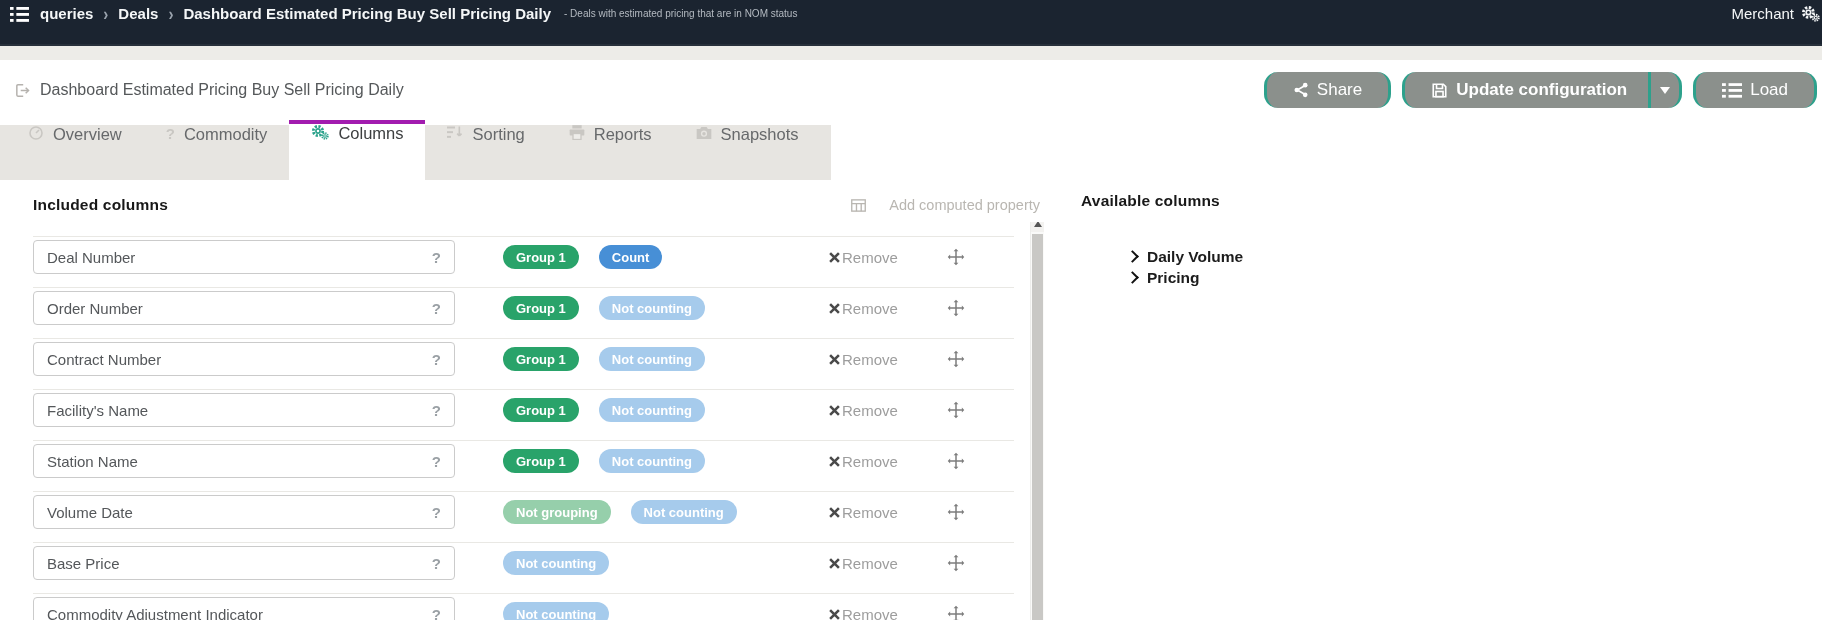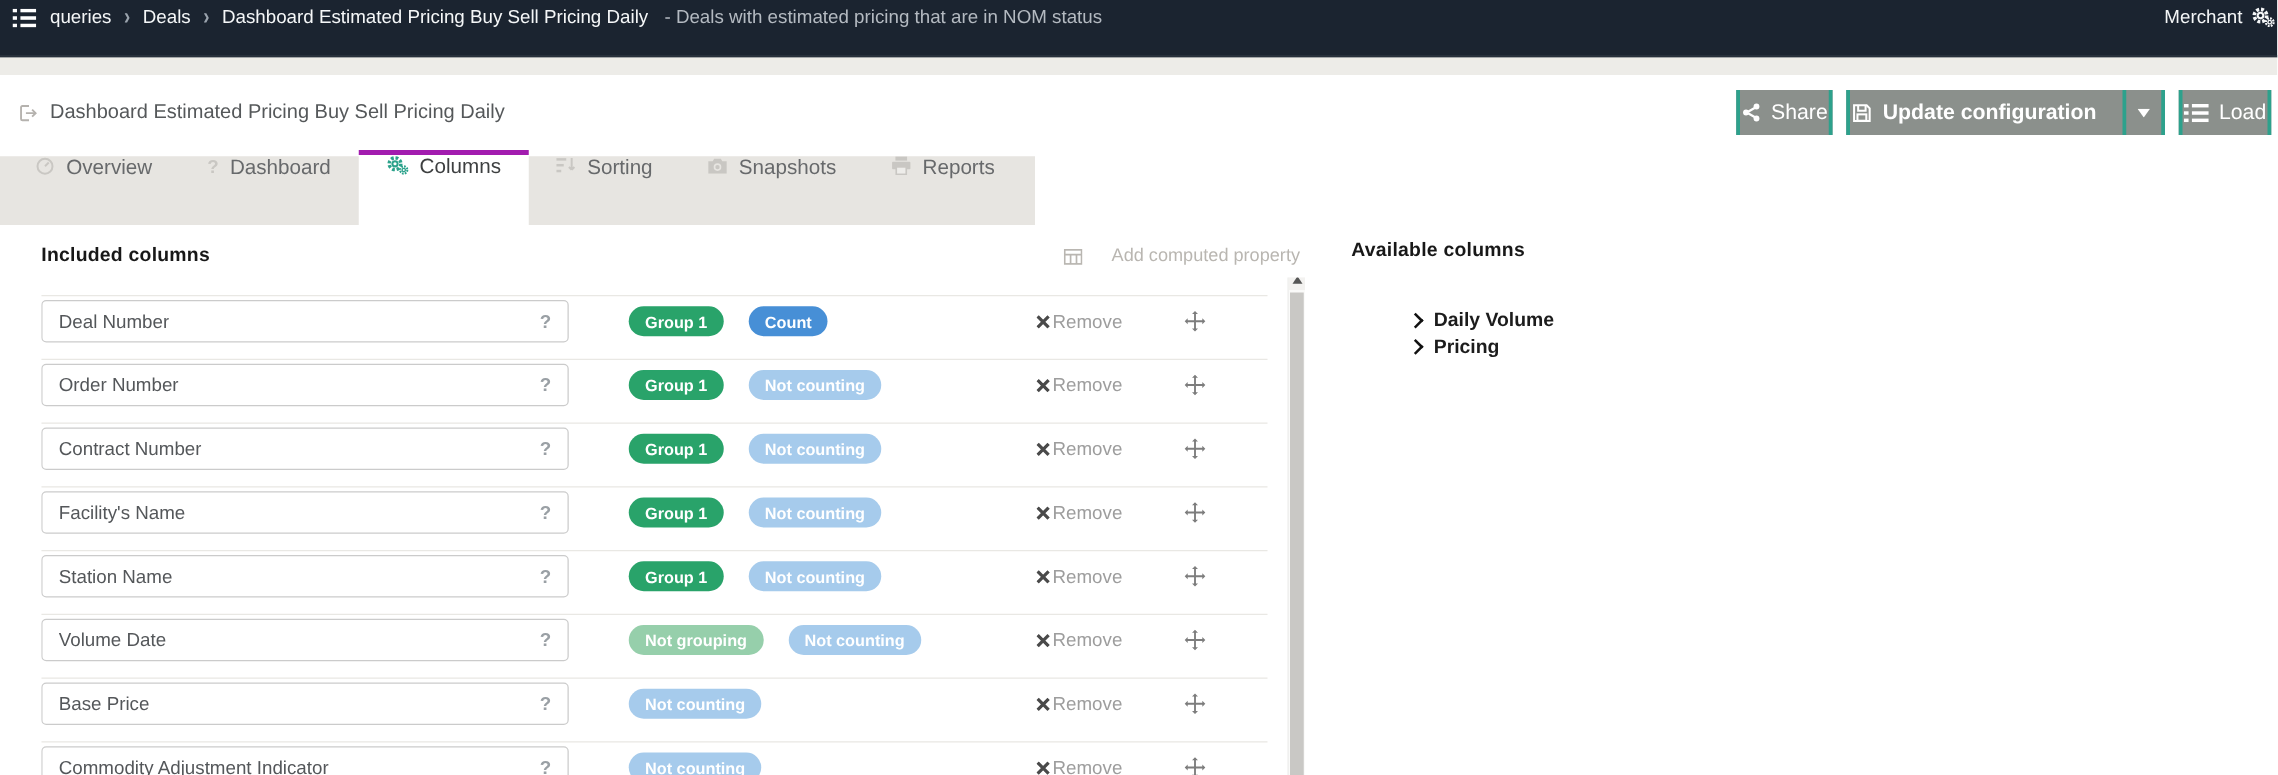--- a/index.html
+++ b/index.html
@@ -5,36 +5,36 @@
   html,body{margin:0;padding:0;background:#fff;}
   body{font-family:"Liberation Sans",sans-serif;}
   .page{position:relative;width:1822px;height:620px;overflow:hidden;background:#fff;}
 
   
   .navbar{height:46px;background:#1b2430;box-sizing:border-box;display:flex;align-items:flex-start;
           padding:5px 2px 0 10px;color:#fff;border-bottom:2px solid #27303b;}
   .nav-left{display:flex;align-items:center;gap:11px;}
   .hamburger{display:flex;align-items:center;color:#fff;cursor:pointer;padding-top:1px;}
   .breadcrumb{display:flex;align-items:center;gap:10px;font-size:15px;}
-  .crumb{font-weight:normal;color:#f5f7f8;cursor:pointer;white-space:nowrap;}
+  .crumb{font-weight:bold;color:#f5f7f8;cursor:pointer;white-space:nowrap;}
   .crumb-sep{color:#9aa3ad;font-size:15px;font-weight:bold;transform:scaleY(1.25);display:inline-block;}
-  .nav-desc{color:#b4bac1;font-size:15px;font-weight:normal;margin-left:2px;white-space:nowrap;}
+  .nav-desc{color:#b4bac1;font-size:10px;font-weight:normal;margin-left:2px;white-space:nowrap;}
   .nav-right{margin-left:auto;display:flex;align-items:center;gap:7px;font-size:15px;color:#f4f6f7;cursor:pointer;}
   .nav-right .ico{--icon-hole:#1b2430;display:flex;}
 
   .substrip{height:14px;background:#edece8;}
 
   
   .header-row{display:flex;align-items:center;box-sizing:border-box;height:50px;padding:10px 5px 0 14px;}
   .title-icon{color:#b5b2ae;margin-right:9px;display:flex;}
   .page-title{font-size:16px;color:#55585a;}
   .actions{margin-left:auto;display:flex;align-items:center;gap:11px;}
   .btn{background:#8b908c;color:#fff;height:36px;display:flex;align-items:center;gap:8px;
-       padding:0 1px;font-size:17px;border-left:3px solid #2da18c;border-right:3px solid #2da18c;
-       cursor:pointer;white-space:nowrap;box-sizing:border-box;}
+       padding:0 26px;font-size:17px;border-left:3px solid #2da18c;border-right:3px solid #2da18c;
+       cursor:pointer;white-space:nowrap;box-sizing:border-box;border-radius:14px;}
   .btn .ico{display:flex;}
   .btn-split{padding-right:0;}
   .btn-split .main-seg{display:flex;align-items:center;gap:8px;font-weight:bold;}
   .caret-seg{border-left:3px solid #2da18c;margin-left:13px;align-self:stretch;display:flex;align-items:center;padding:0 9px;cursor:pointer;}
 
   
   .tabbar{margin-top:15px;background:#e7e5e1;height:55px;display:inline-flex;align-items:stretch;padding:0 10px 0 6px;}
   .tab{display:flex;gap:9px;padding:0 22px;font-size:16.5px;color:#67696b;cursor:pointer;white-space:nowrap;}
   .tab .ico{opacity:.32;color:#8d8a85;display:flex;--icon-hole:#e7e5e1;}
   .tab .q{font-weight:bold;font-size:15px;}
@@ -186,21 +186,21 @@
             <circle cx="12" cy="12" r="9"></circle>
             <path d="M12 12l4.5-4.5"></path>
           </svg>
         </span>
         <span>Overview</span>
       </div>
       <div class="tab">
         <span class="ico">
           <span class="q">?</span>
         </span>
-        <span>Dashboard</span>
+        <span>Commodity</span>
       </div>
       <div class="tab active">
         <span class="ico">
           <svg width="18" height="16" viewBox="0 0 36 32">
             <circle cx="14" cy="14" r="9.4" fill="none" stroke="currentColor" stroke-width="5.452" stroke-dasharray="4.418 2.914"></circle>
             <circle cx="14" cy="14" r="5.8" fill="currentColor"></circle>
             <circle cx="14" cy="14" r="2.552" fill="var(--icon-hole,#fff)"></circle>
             <circle cx="28" cy="24" r="5.8" fill="none" stroke="currentColor" stroke-width="3.364" stroke-dasharray="2.726 1.798"></circle>
             <circle cx="28" cy="24" r="3.7" fill="currentColor"></circle>
             <circle cx="28" cy="24" r="1.6280000000000001" fill="var(--icon-hole,#fff)"></circle>
@@ -214,37 +214,37 @@
             <rect y="2" width="12" height="3"></rect>
             <rect y="9" width="9" height="3"></rect>
             <rect y="16" width="6" height="3"></rect>
             <path d="M18.5 2v14m0 0l-3.3-3.3m3.3 3.3l3.3-3.3" stroke="currentColor" stroke-width="2.4" fill="none"></path>
           </svg>
         </span>
         <span>Sorting</span>
       </div>
       <div class="tab">
         <span class="ico">
+          <svg width="16" height="15" viewBox="0 0 24 22" fill="currentColor">
+            <rect x="5" width="14" height="5"></rect>
+            <rect x="1" y="6.5" width="22" height="9" rx="1"></rect>
+            <rect x="6" y="12.5" width="12" height="9" fill="#fff" stroke="currentColor" stroke-width="2"></rect>
+          </svg>
+        </span>
+        <span>Reports</span>
+      </div>
+      <div class="tab">
+        <span class="ico">
           <svg width="16" height="14" viewBox="0 0 24 21" fill="currentColor">
             <path d="M8 3h8l1.8 3H23v15H1V6h5.2z"></path>
             <circle cx="12" cy="13" r="4.6" fill="#e7e5e1"></circle>
             <circle cx="12" cy="13" r="2.6"></circle>
           </svg>
         </span>
         <span>Snapshots</span>
-      </div>
-      <div class="tab">
-        <span class="ico">
-          <svg width="16" height="15" viewBox="0 0 24 22" fill="currentColor">
-            <rect x="5" width="14" height="5"></rect>
-            <rect x="1" y="6.5" width="22" height="9" rx="1"></rect>
-            <rect x="6" y="12.5" width="12" height="9" fill="#fff" stroke="currentColor" stroke-width="2"></rect>
-          </svg>
-        </span>
-        <span>Reports</span>
       </div>
     </div>
 
   
   <div class="content">
 
     <div class="left-panel">
       <div class="lp-head">
         <span class="panel-heading">Included columns</span>
         <span class="add-computed">

